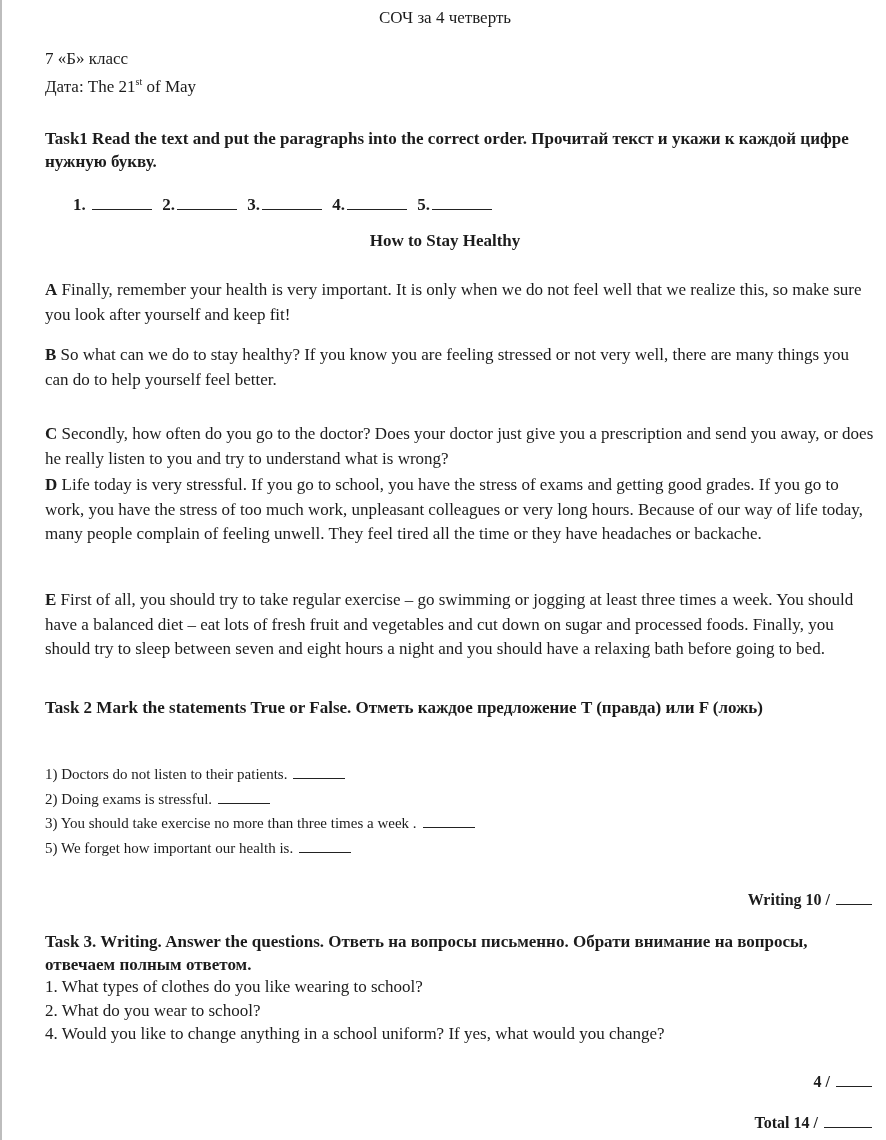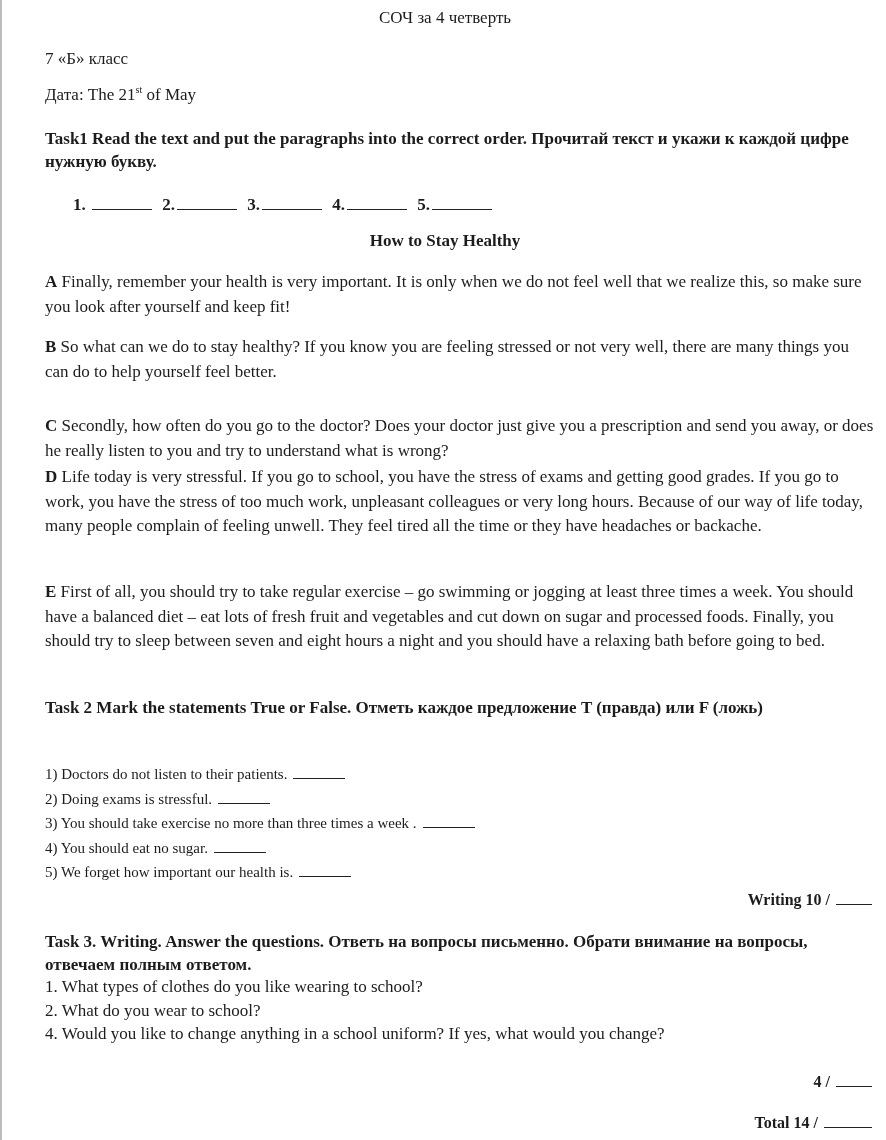--- a/index.html
+++ b/index.html
@@ -24,20 +24,21 @@
       font-size: 17px;
     }
     .line { left: 43px; }
     .para {
       position: absolute;
       left: 43px;
       width: 830px;
       line-height: 24.5px;
       font-size: 17px;
       white-space: normal;
+      margin-top: 8px;
     }
     .para .lead { font-weight: bold; }
     .task {
       position: absolute;
       left: 43px;
       width: 830px;
       font-weight: bold;
       line-height: 23px;
       font-size: 17px;
     }
@@ -84,21 +85,21 @@
       top: 975px;
       line-height: 23.5px;
       font-size: 17px;
     }
   </style>
 </head>
 <body>
 
 <div class="abs title">СОЧ за 4 четверть</div>
 <div class="abs line" style="top:49px;">7 «Б» класс</div>
-<div class="abs line" style="top:84px;">
+<div class="abs line" style="top:76px;">
   <span>Дата:</span>
   <span>The 21</span><sup style="font-size:10px;">st</sup>
   <span>of May</span>
 </div>
 
 <div class="task" style="top:127px;">Task1 Read the text and put the paragraphs into the correct order. Прочитай текст и укажи к каждой цифре нужную букву.</div>
 
 <div class="order-row">
   <span class="order-item"><span>1.</span> <span class="blank"></span></span>
   <span class="order-item"><span>2.</span><span class="blank"></span></span>
@@ -129,21 +130,20 @@
   <span class="lead">E</span>
   <span>First of all, you should try to take regular exercise – go swimming or jogging at least three times a week. You should have a balanced diet – eat lots of fresh fruit and vegetables and cut down on sugar and processed foods. Finally, you should try to sleep between seven and eight hours a night and you should have a relaxing bath before going to bed.</span>
 </div>
 
 <div class="task" style="top:696px;">Task 2  Mark the statements True or False. Отметь каждое предложение T (правда) или F (ложь)</div>
 
 <div class="stmt-list">
   <div><span>1) Doctors do not listen to their patients.</span><span class="blank"></span></div>
   <div><span>2) Doing exams is stressful.</span><span class="blank"></span></div>
   <div><span>3) You should take exercise no more than three times a week .</span><span class="blank"></span></div>
-  <div><span>4) You should eat no sugar.</span><span class="blank"></span></div>
   <div><span>5) We forget how important our health is.</span><span class="blank"></span></div>
 </div>
 
 <div class="score" style="top:890px;font-family:Liberation Serif, serif;">
   <span>Writing 10 /</span><span class="blank"></span>
 </div>
 
 <div class="task" style="top:930px;">Task 3. Writing. Answer the questions. Ответь на вопросы письменно. Обрати внимание на вопросы, отвечаем полным ответом.</div>
 
 <div class="questions">

